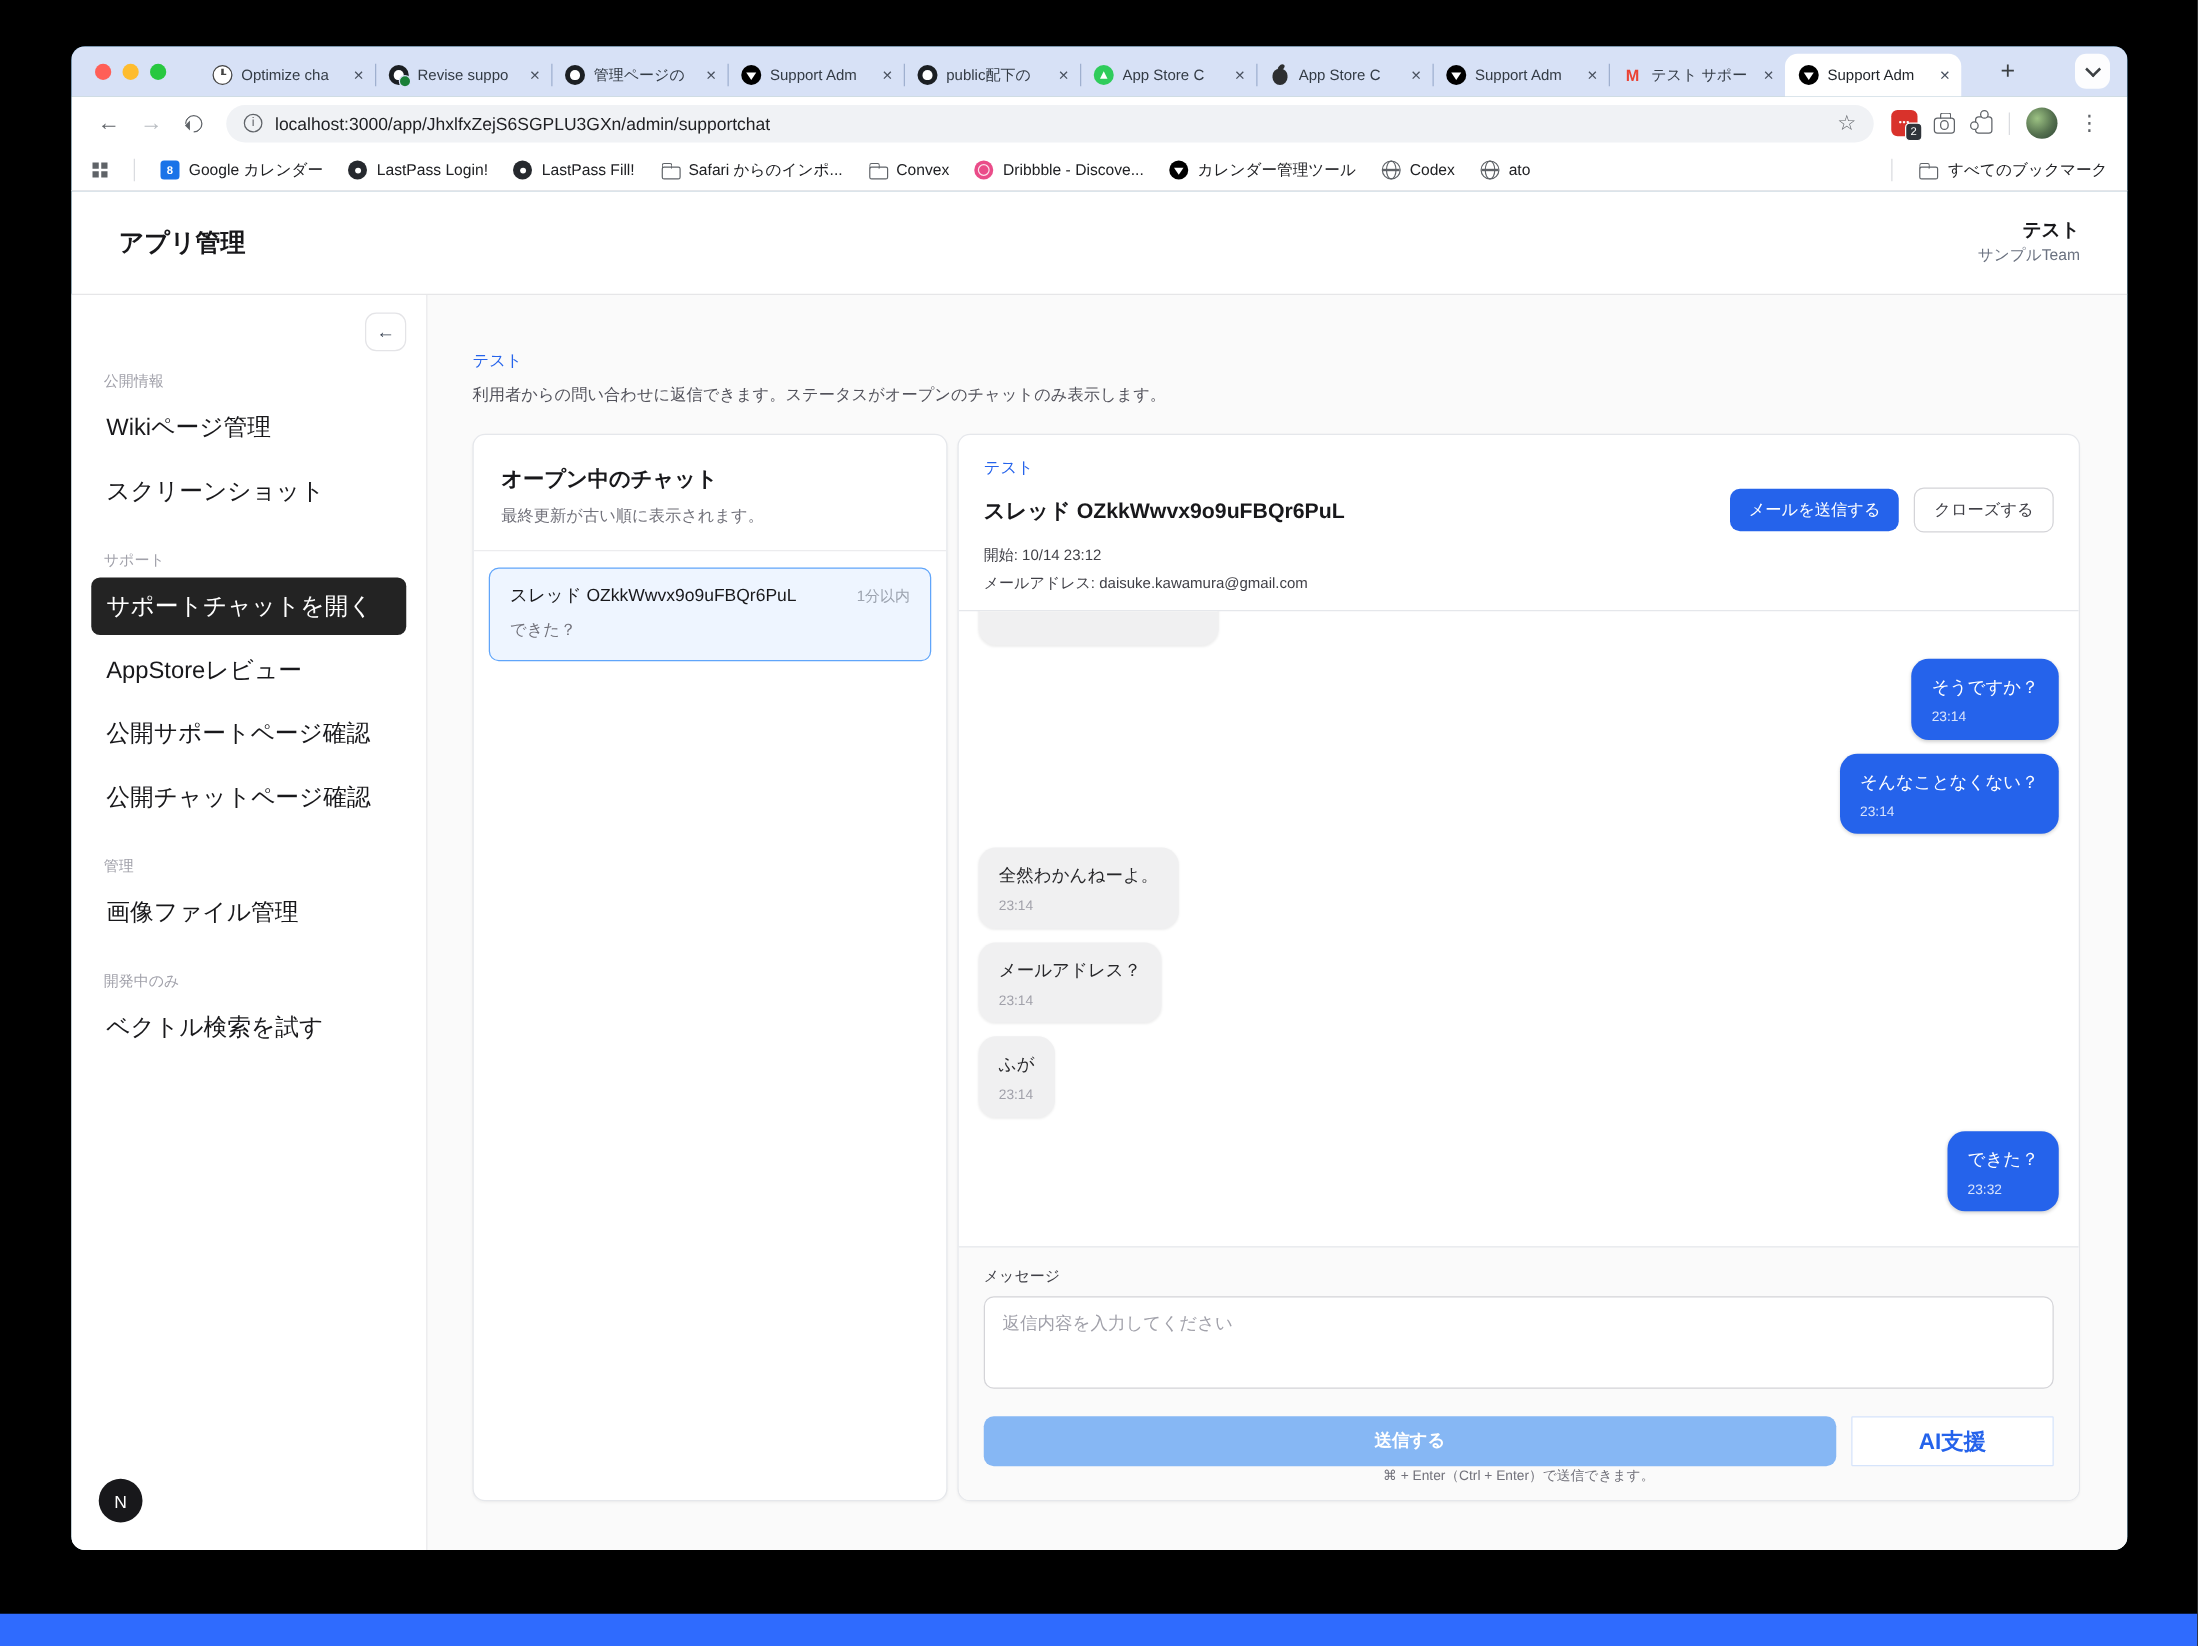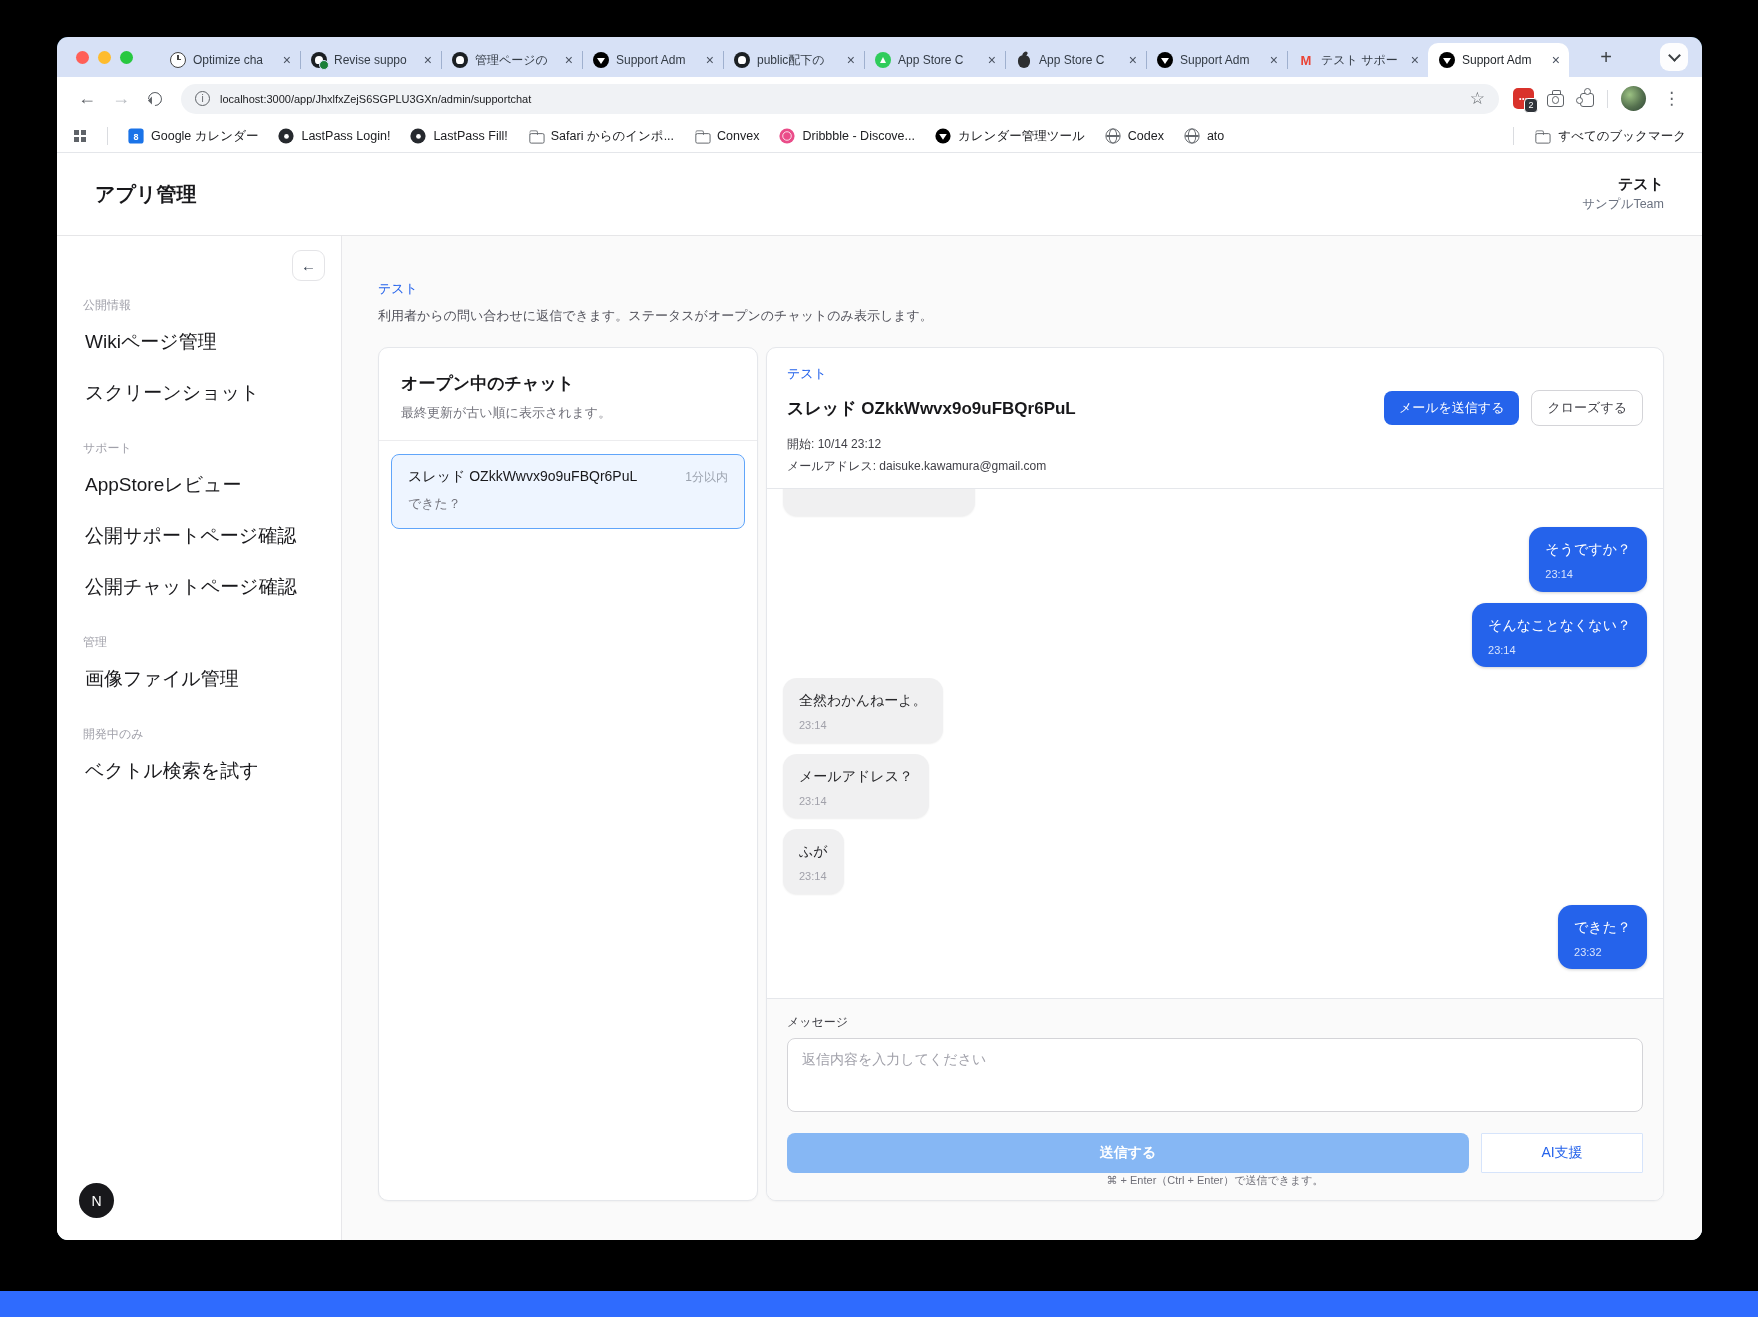--- a/index.html
+++ b/index.html
@@ -60,21 +60,21 @@
 
   
   .toolbar{height:43px;background:#fff;display:flex;align-items:center;padding:0 14px;gap:2px;flex:none}
   .nav-btn{width:32px;height:32px;display:flex;align-items:center;justify-content:center;font-size:18px;color:#5f6368;border-radius:50%}
   .nav-btn.disabled{color:#b8bcc1}
   .reload{width:14px;height:14px;border:1.8px solid #5f6368;border-radius:50%;border-left-color:transparent;transform:rotate(-45deg);position:relative}
   .reload::after{content:"";position:absolute;left:-4.5px;top:-2px;border:4px solid transparent;border-right-color:#5f6368;transform:rotate(45deg)}
   .omnibox{flex:1;height:30px;background:#f0f2f5;border-radius:15px;display:flex;align-items:center;gap:10px;padding:0 14px;margin:0 8px;min-width:0}
   .info-i{width:15px;height:15px;border:1.5px solid #5f6368;border-radius:50%;display:flex;align-items:center;justify-content:center;flex:none}
   .info-i::after{content:"i";font-size:10px;color:#5f6368}
-  .url-text{font-size:11px;color:#202124;white-space:nowrap;overflow:hidden;flex:1}
+  .url-text{font-size:14px;color:#202124;white-space:nowrap;overflow:hidden;flex:1}
   .star{font-size:17px;color:#5f6368;margin-left:auto;flex:none}
   .tool-icons{display:flex;align-items:center;gap:13px;padding:0 4px}
   .ext-lastpass{width:21px;height:21px;background:#d9322b;border-radius:5px;position:relative;display:flex;align-items:center;justify-content:center}
   .ext-lastpass::after{content:"•••";color:#fff;font-size:7px;letter-spacing:.5px}
   .ext-badge{position:absolute;right:-4px;bottom:-4px;background:#30343a;color:#fff;font-size:9px;line-height:1;padding:2px 3.5px;border-radius:4px;border:1.5px solid #fff}
   .cam{width:17px;height:13px;border:1.7px solid #5f6368;border-radius:3px;position:relative;margin-top:3px}
   .cam::before{content:"";position:absolute;top:-4.5px;left:4px;width:7px;height:3.5px;border:1.7px solid #5f6368;border-bottom:none;border-radius:2px 2px 0 0}
   .cam::after{content:"";position:absolute;left:3.8px;top:1.8px;width:5.5px;height:5.5px;border:1.7px solid #5f6368;border-radius:50%}
   .puz{width:14px;height:14px;border:1.7px solid #5f6368;border-radius:3px;position:relative;margin:2px 0 0 3px}
   .puz::before{content:"";position:absolute;top:-5.5px;left:3px;width:5px;height:5px;background:#fff;border:1.7px solid #5f6368;border-radius:50%}
@@ -142,21 +142,21 @@
   .bubble.left .time{color:#a1a1aa}
   .bubble.right .time{color:rgba(255,255,255,.82)}
   .bubble.clipped{min-width:192px;min-height:64px;margin-top:-37px}
 
   .composer{border-top:1px solid #e5e7eb;background:#fafafa;padding:15px 20px 12px;flex:none}
   .composer-label{font-size:12px;color:#3f3f46}
   .composer textarea{width:100%;height:74px;margin-top:7px;border:1px solid #d4d4d8;border-radius:8px;padding:12px 14px;font-size:14px;color:#18181b;background:#fff;resize:none;outline:none;font-family:inherit}
   .composer textarea::placeholder{color:#a1a1aa}
   .composer-actions{display:flex;gap:12px;margin-top:17px}
   .send-btn{flex:1;height:40px;background:#86b7f4;color:#fff;font-weight:bold;font-size:14px;border:none;border-radius:8px}
-  .ai-btn{width:162px;height:40px;background:#fff;border:1px solid #d6e4fb;color:#2563eb;font-weight:normal;font-size:14px;border-radius:1px}
+  .ai-btn{width:162px;height:40px;background:#fff;border:1px solid #d6e4fb;color:#2563eb;font-weight:bold;font-size:18px;border-radius:1px}
   .composer-hint{text-align:center;font-size:11px;color:#71717a;}
 </style>
 </head>
 <body>
 
 <div class="stage">
   <div class="window">
 
     <div class="tabstrip">
       <div class="lights">
@@ -310,20 +310,21 @@
               <div class="side-section">
     <div class="section-label">公開情報</div>
     <div class="section-items">
                   <div class="side-item">Wikiページ管理</div>
                   <div class="side-item">スクリーンショット</div>
                 </div>
   </div>
               <div class="side-section">
     <div class="section-label">サポート</div>
     <div class="section-items">
+                  <div class="side-item active">サポートチャットを開く</div>
                   <div class="side-item">AppStoreレビュー</div>
                   <div class="side-item">公開サポートページ確認</div>
                   <div class="side-item">公開チャットページ確認</div>
                 </div>
   </div>
               <div class="side-section">
     <div class="section-label">管理</div>
     <div class="section-items">
                   <div class="side-item">画像ファイル管理</div>
                 </div>

